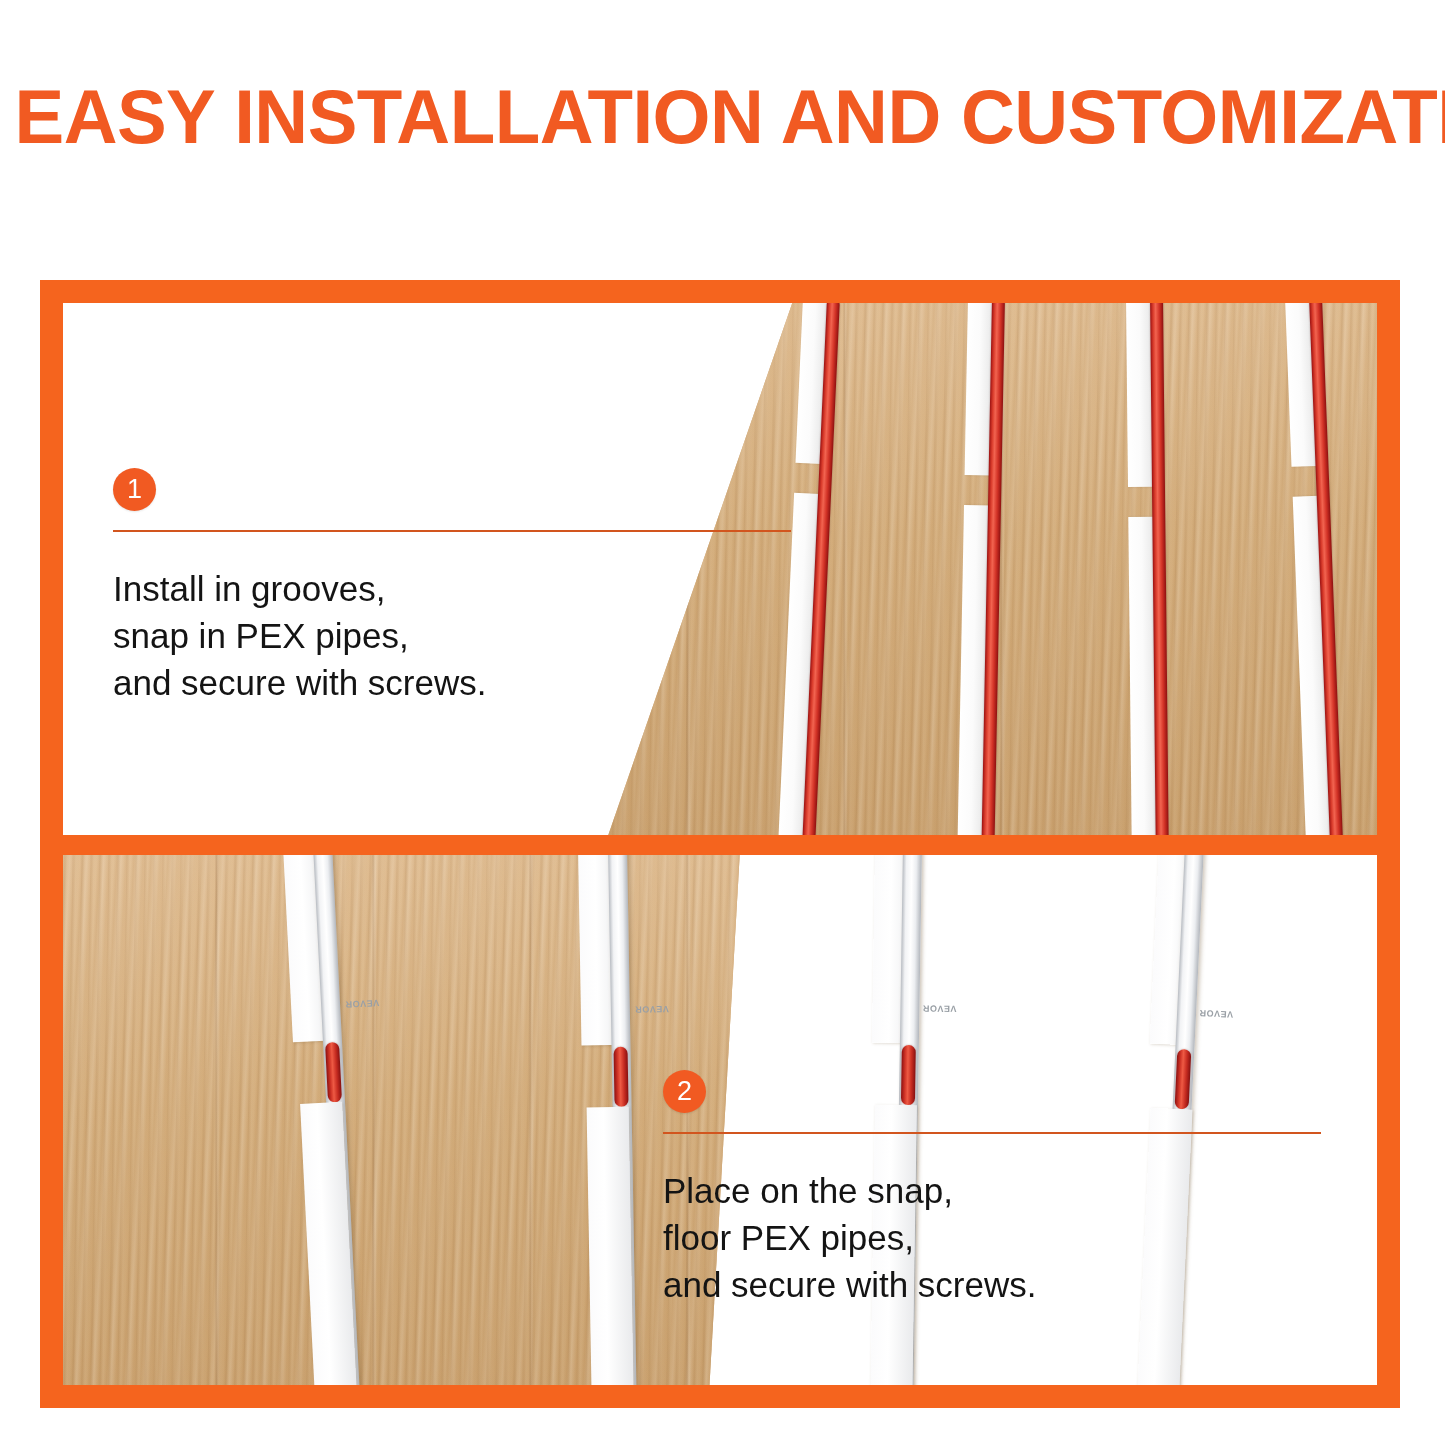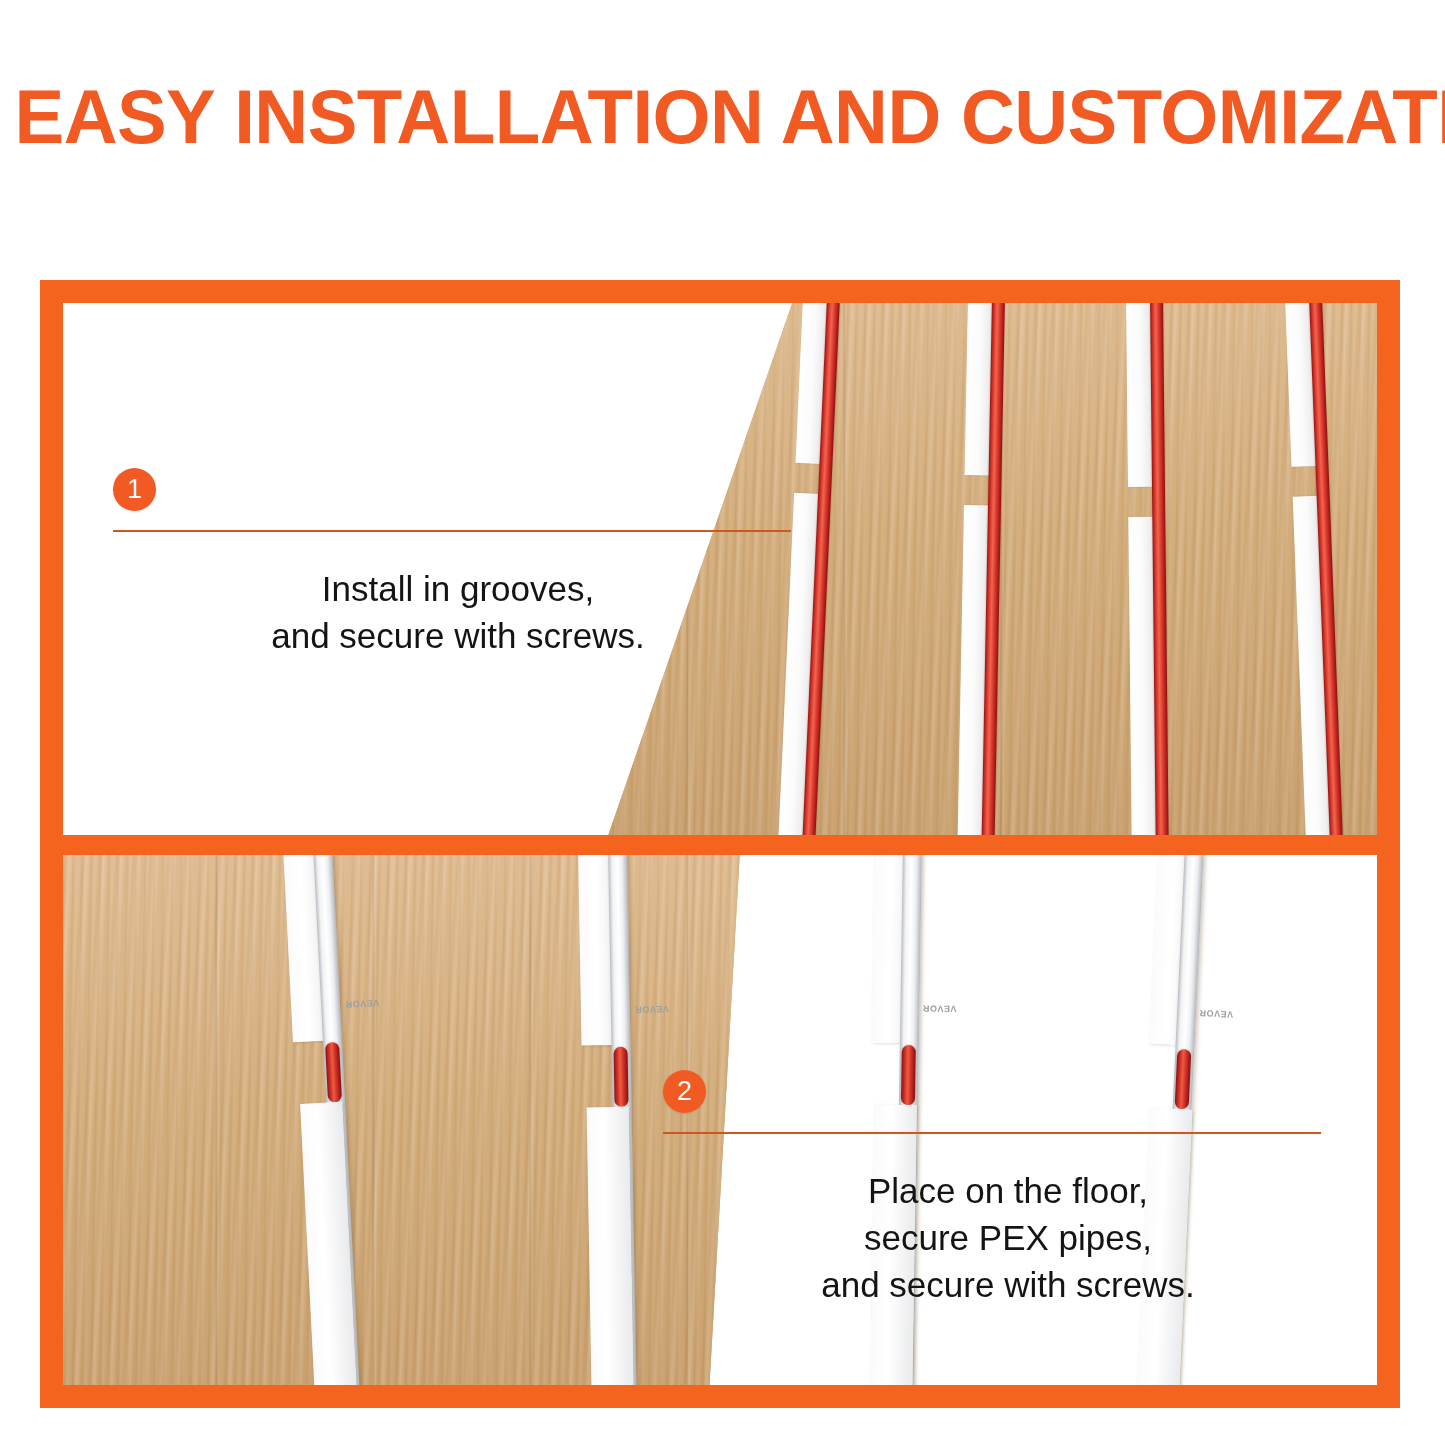--- a/index.html
+++ b/index.html
@@ -234,21 +234,20 @@
   .rule-1 { width: 678px; }
   .rule-2 { width: 658px; }
 
   .step-text {
     margin-top: 33px;
     color: #141414;
     font-family: "Liberation Sans", sans-serif;
     font-size: 35px;
     line-height: 47px;
     white-space: nowrap;
-    text-align: center;
   }
   .step-text div { margin: 0; padding: 0; }
 </style>
 </head>
 <body>
 
 <div class="header">
   <div class="main-title">EASY INSTALLATION AND CUSTOMIZATION</div>
 </div>
 
@@ -283,20 +282,21 @@
     </div>
   </div>
 
 </div>
 
 <div class="step step-1">
   <div class="badge">1</div>
   <div class="rule rule-1"></div>
   <div class="step-text">
     <div>Install in grooves,</div>
+    <div>snap in PEX pipes,</div>
     <div>and secure with screws.</div>
   </div>
 </div>
 
 <div class="panel panel-bottom">
   <div class="photo photo-bottom">
     <div class="wood wood-bottom"></div>
 
     <div class="cover" style="left:250px; transform: rotate(-2.9deg);">
       <div class="cv-plate" style="left:-30px;top:8px;height:188px;"></div>
@@ -329,17 +329,17 @@
       <div class="cv-brand" style="left:22px;top:162px;">VEVOR</div>
       <div class="cv-plate" style="left:-22px;top:264px;height:284px;"></div>
     </div>
   </div>
 </div>
 
 <div class="step step-2">
   <div class="badge">2</div>
   <div class="rule rule-2"></div>
   <div class="step-text">
-    <div>Place on the floor,</div>
-    <div>secure PEX pipes,</div>
+    <div>Place on the snap,</div>
+    <div>floor PEX pipes,</div>
     <div>and secure with screws.</div>
   </div>
 </div>
 
 </body></html>

